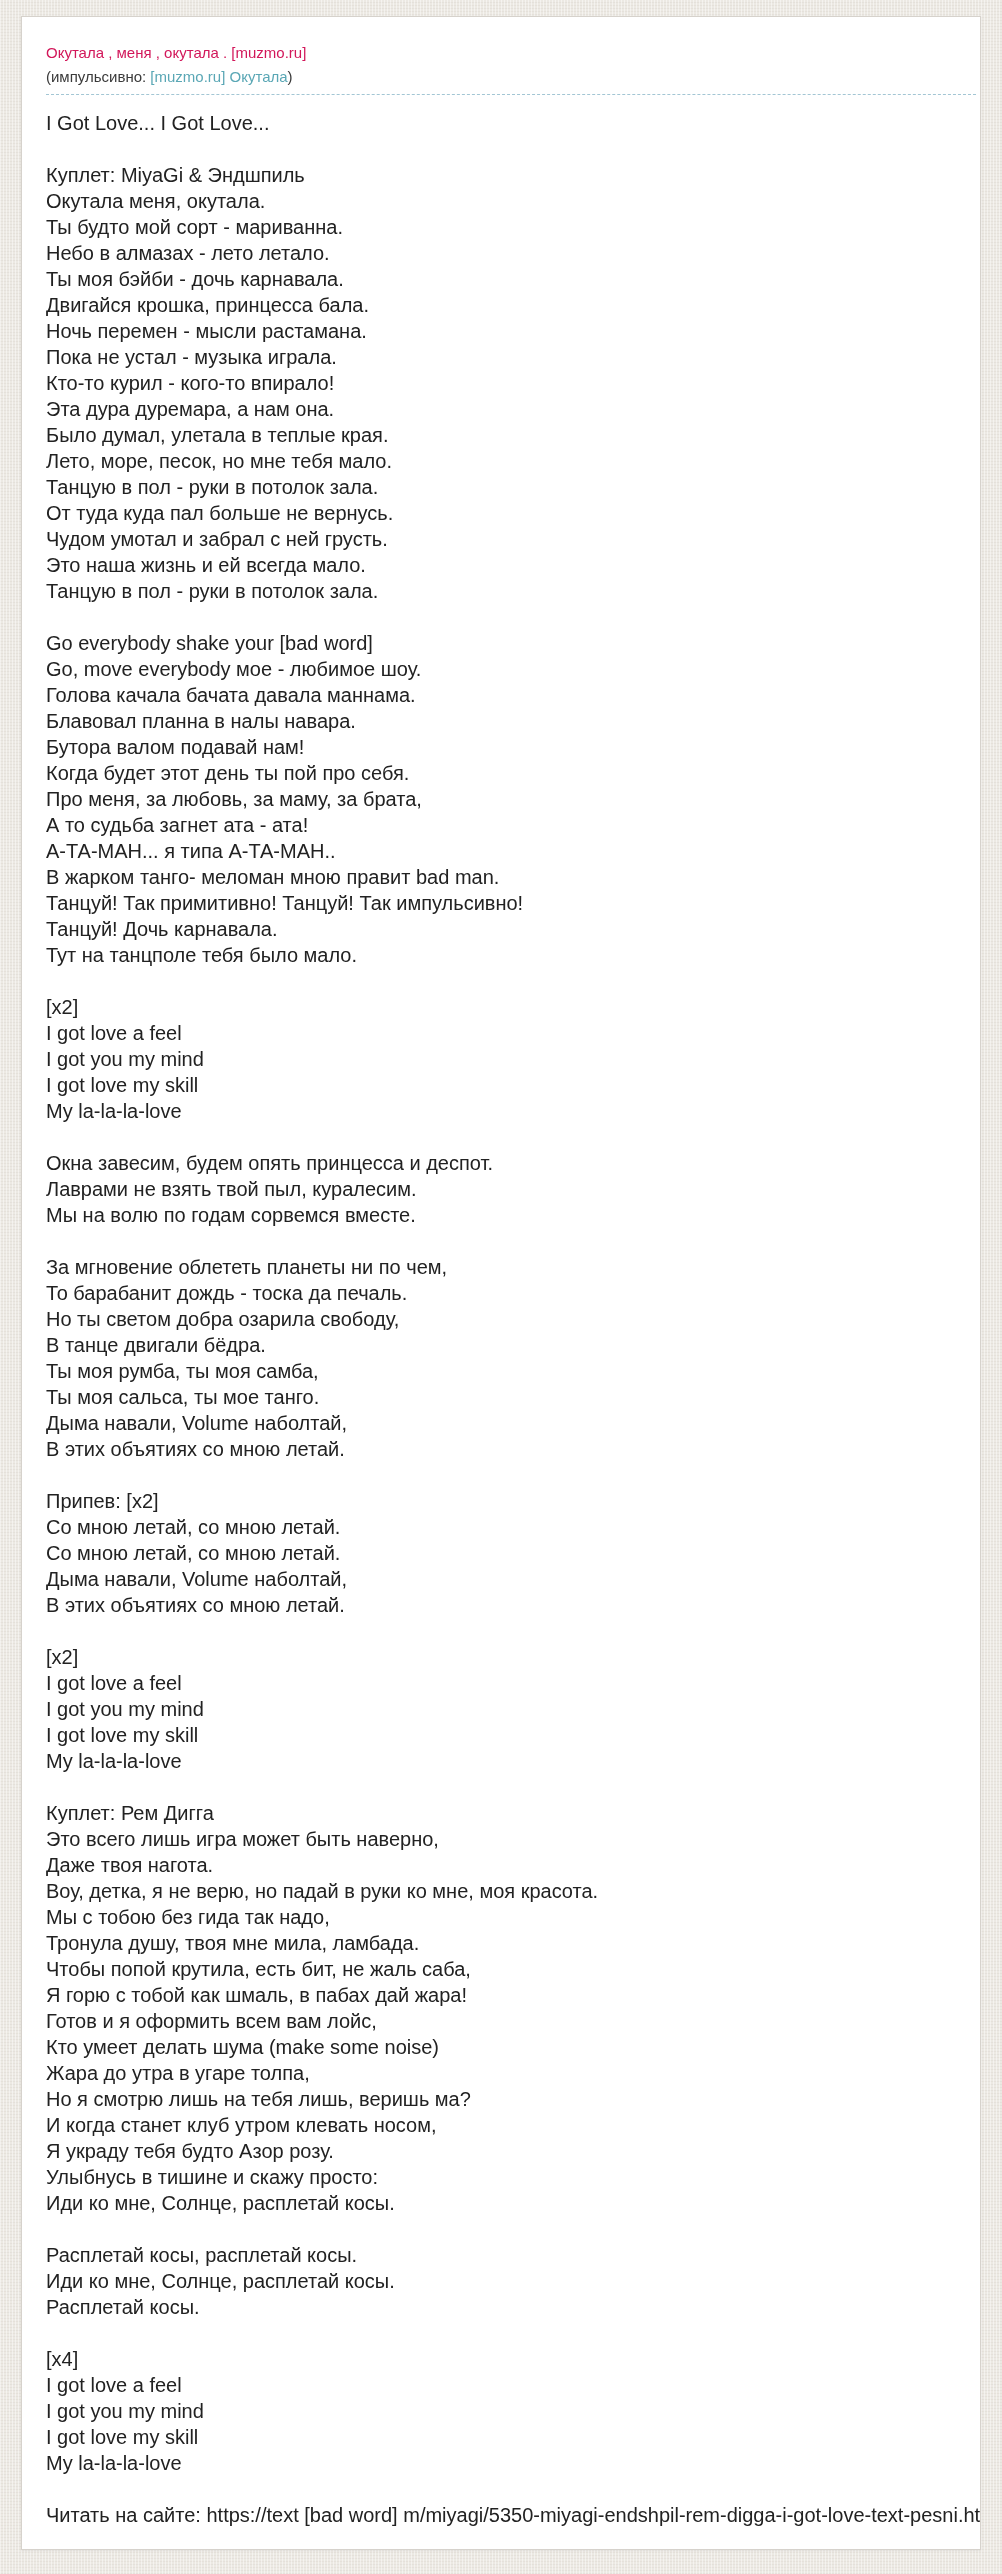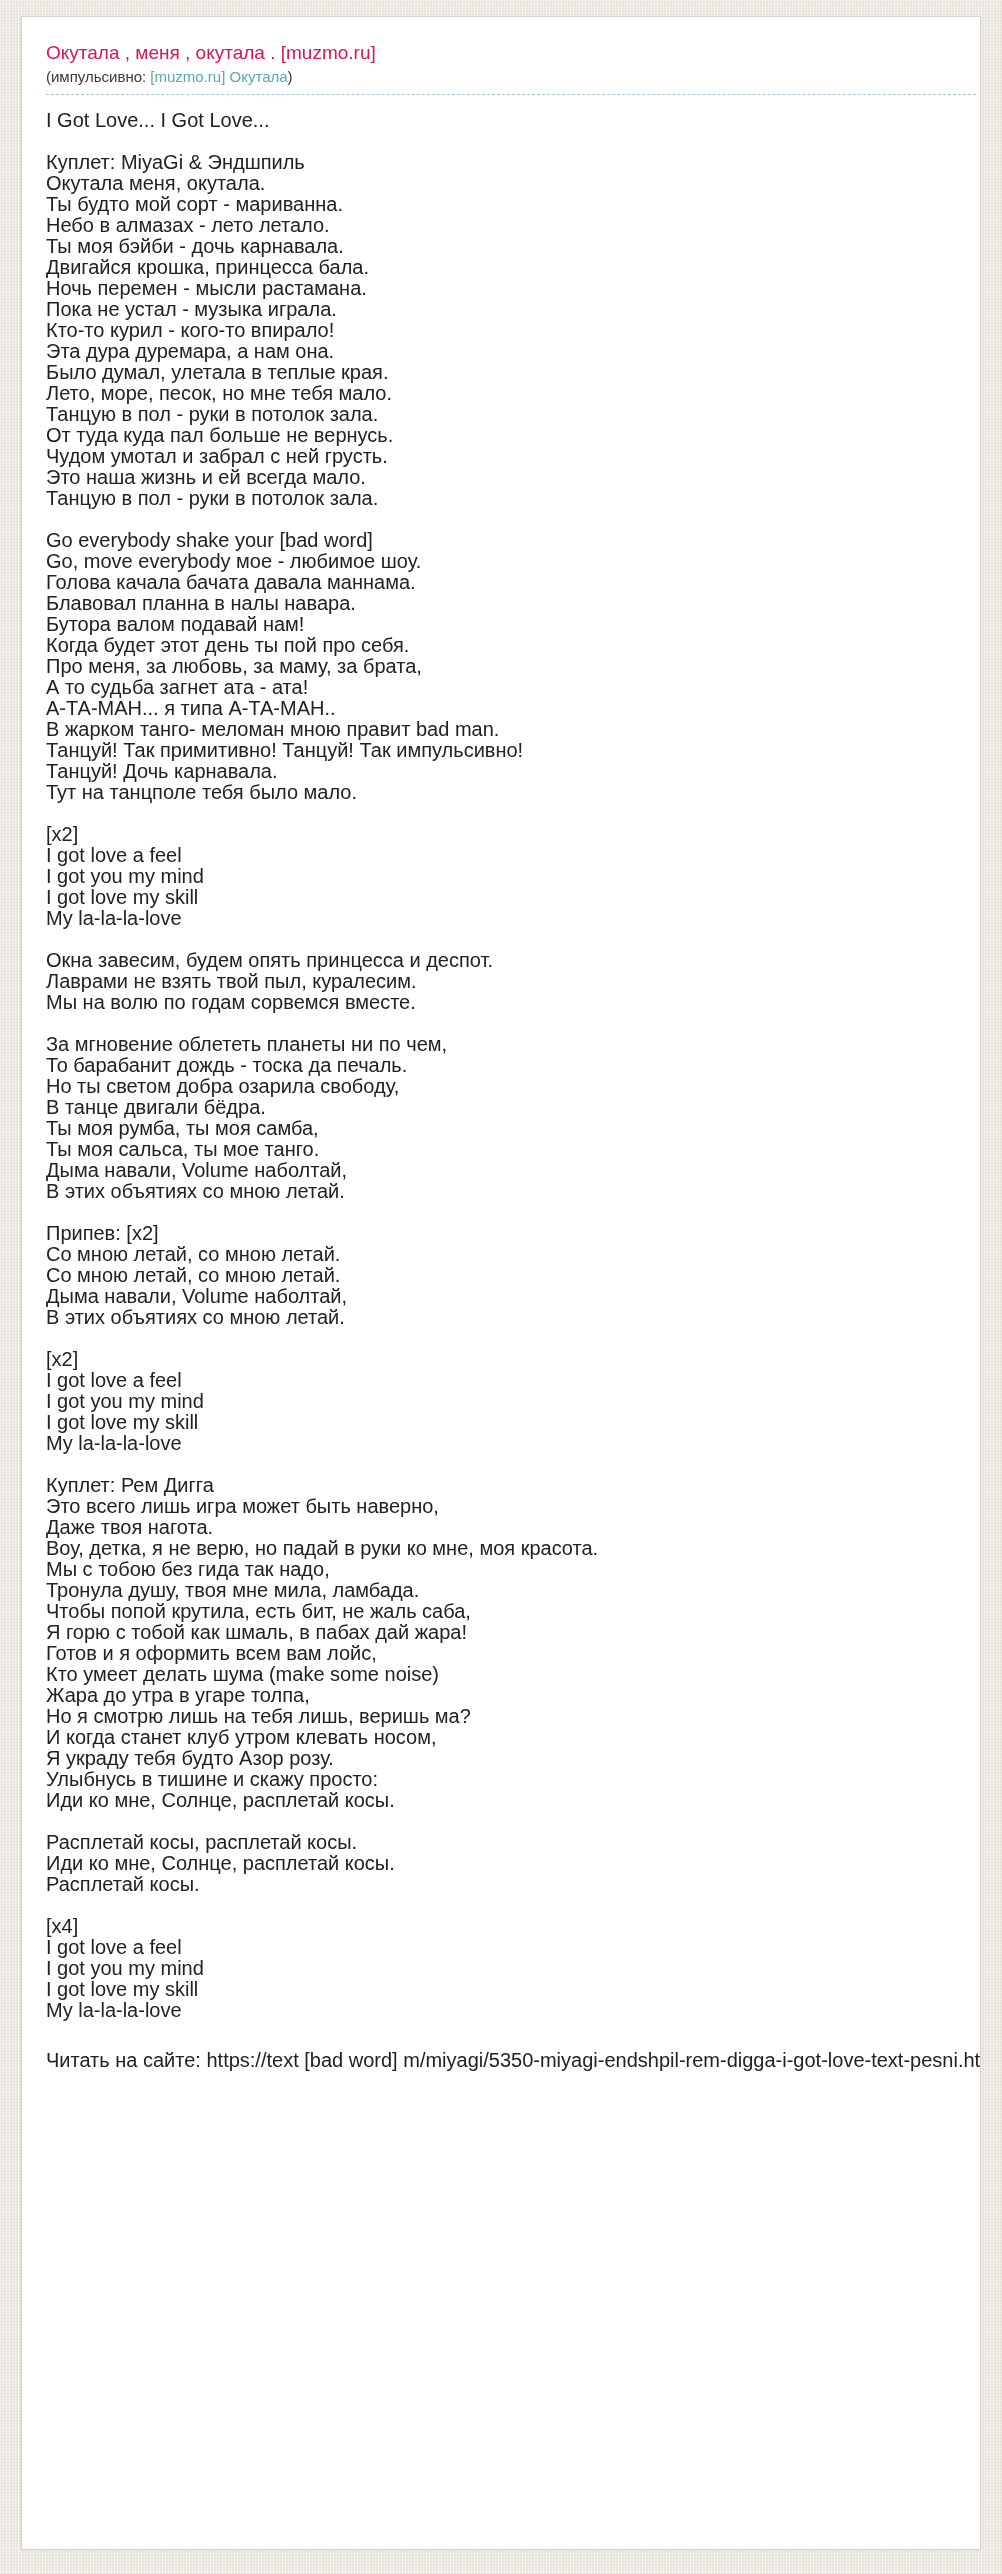--- a/index.html
+++ b/index.html
@@ -21,21 +21,21 @@
     height: 2534px;
     margin: 0 auto;
     background: #ffffff;
     border: 1px solid #d6d2cc;
     box-shadow: 0 1px 2px rgba(0,0,0,0.06);
     padding: 22px 4px 20px 24px;
     overflow: hidden;
   }
   .title {
     margin: 0;
-    font-size: 19px;
+    font-size: 15px;
     line-height: 27px;
     font-weight: 400;
     color: #d2175a;
     white-space: pre;
   }
   .artist-line {
     margin: 0;
     font-size: 15px;
     line-height: 21px;
     color: #3a3a3a;
@@ -45,21 +45,21 @@
   }
   .artist-link {
     color: #5aa7b5;
     text-decoration: none;
     cursor: pointer;
     text-align: center;
   }
   .lyrics {
     margin-top: 15px;
     font-size: 20px;
-    line-height: 21px;
+    line-height: 26px;
     color: #222222;
     white-space: pre;
   }
   .footer-line {
     margin-top: 26px;
     font-size: 20px;
     line-height: 26px;
     color: #222222;
     white-space: pre;
   }

